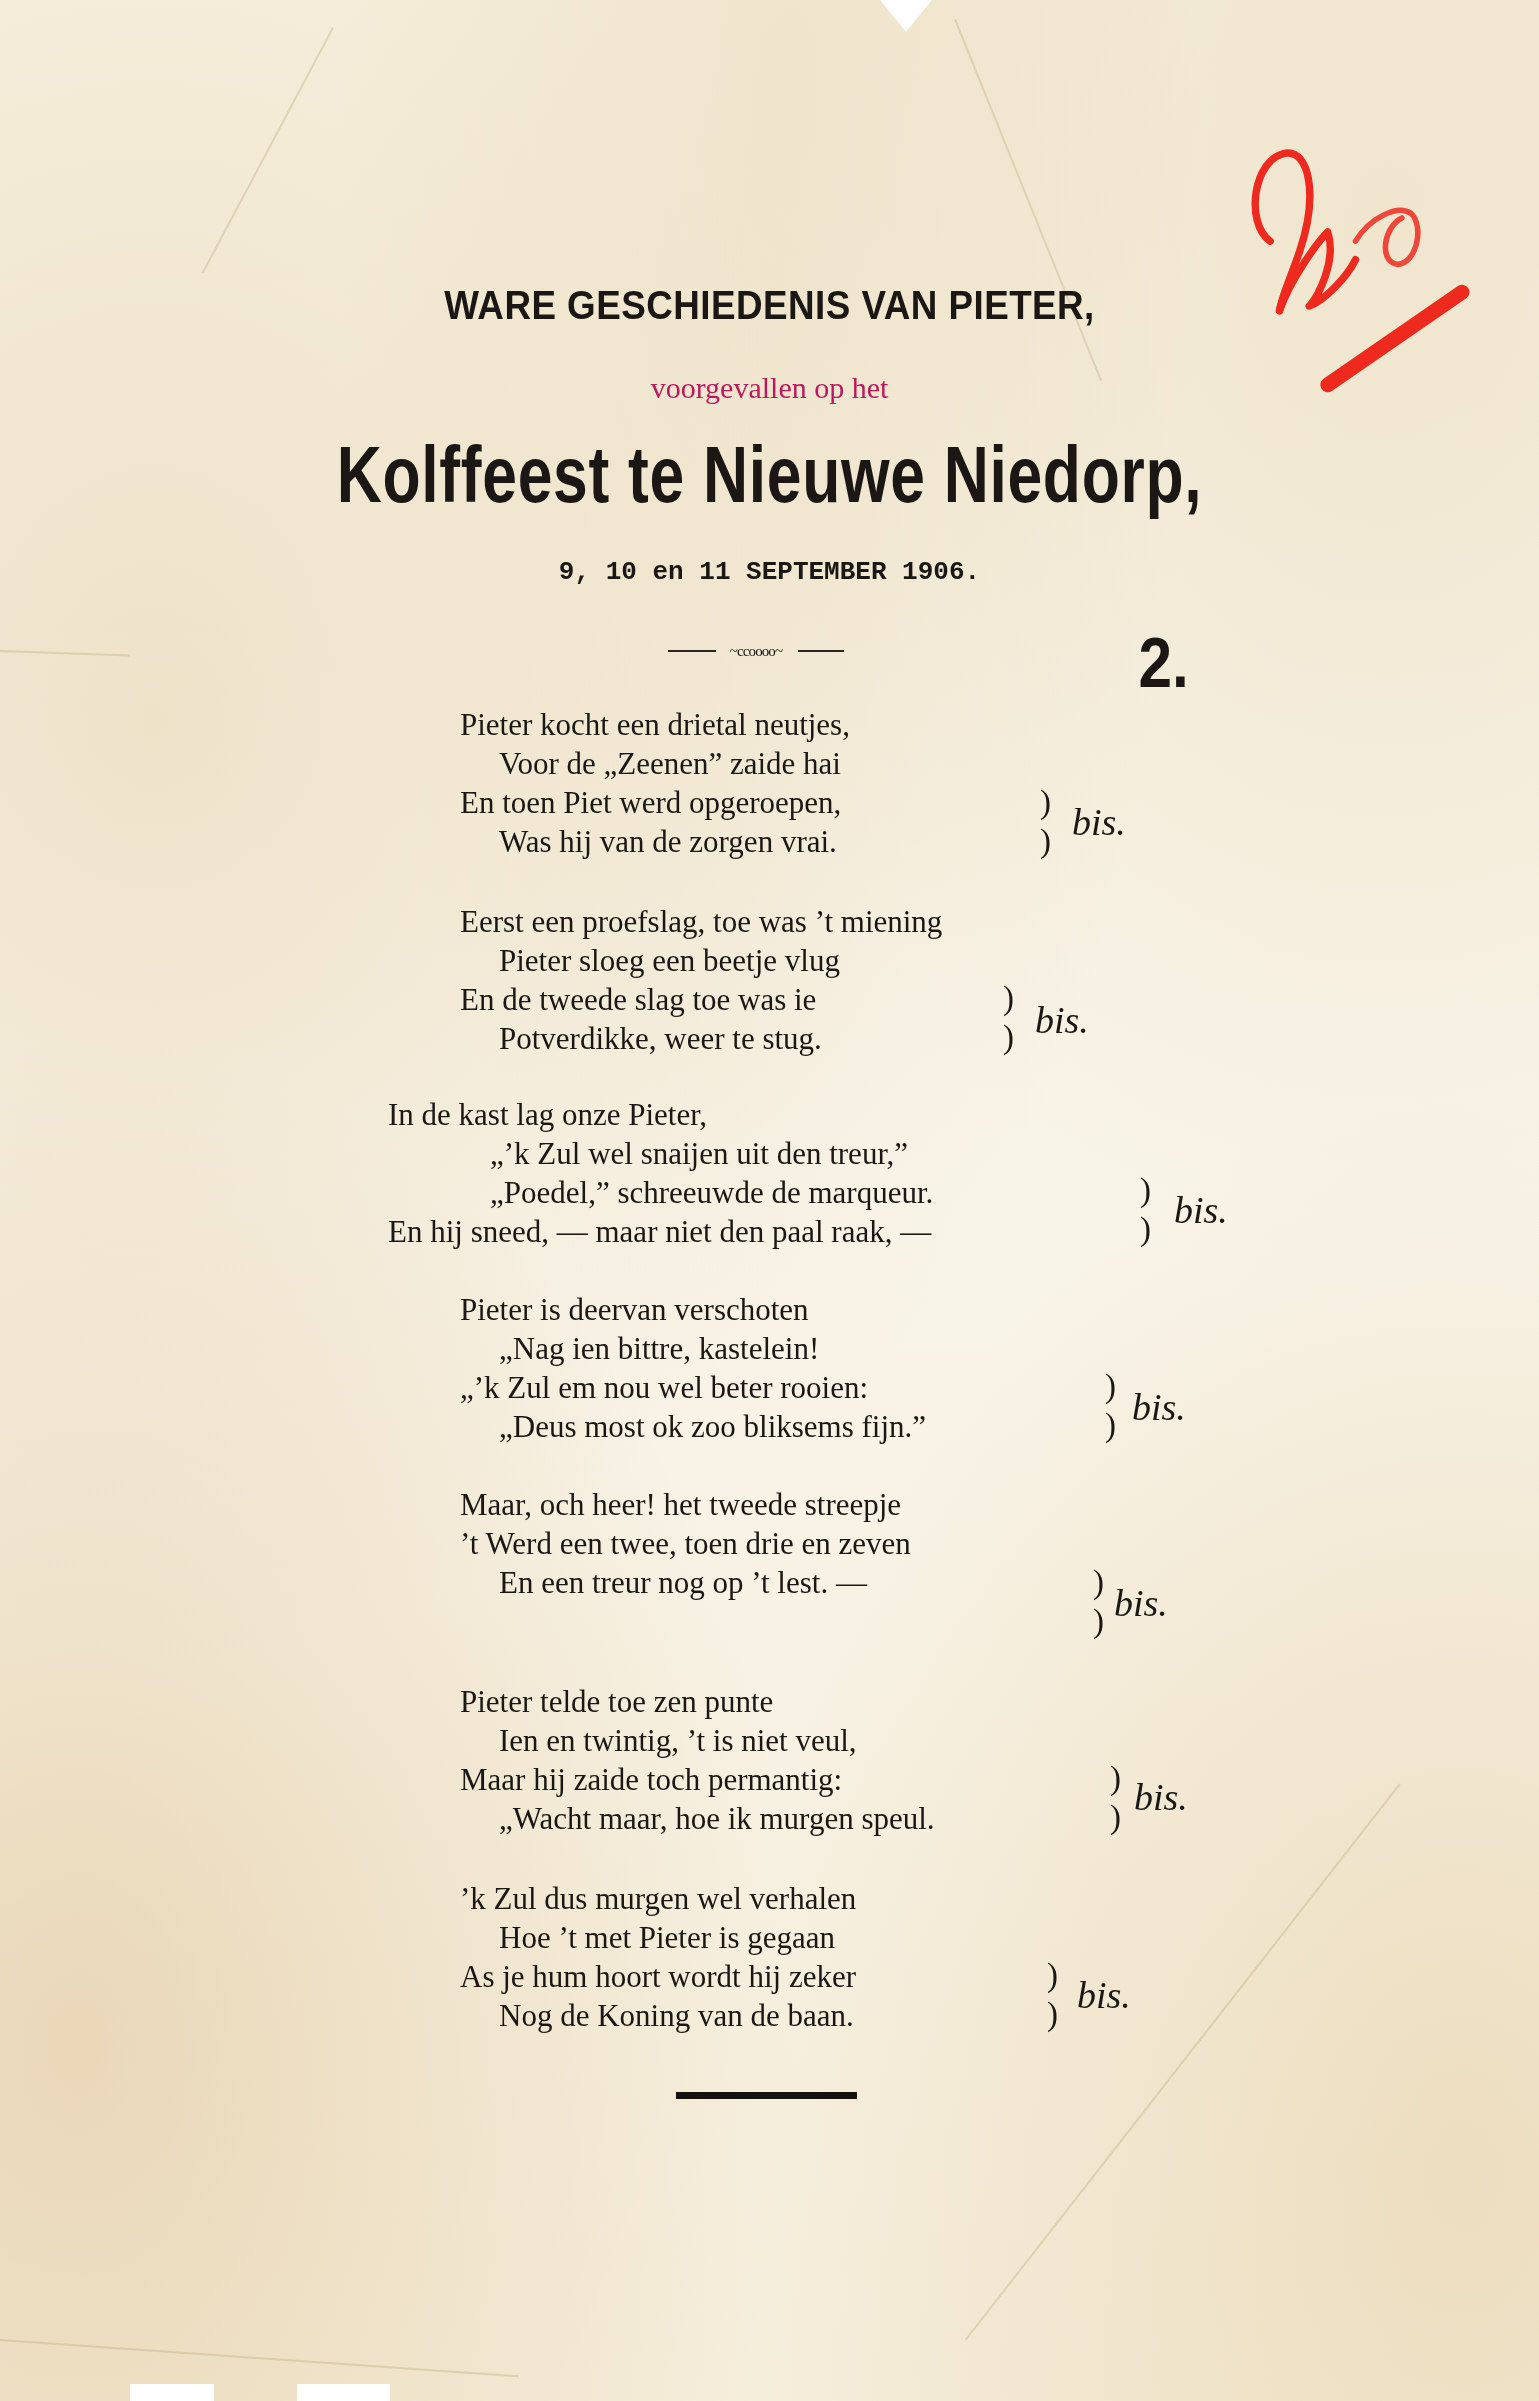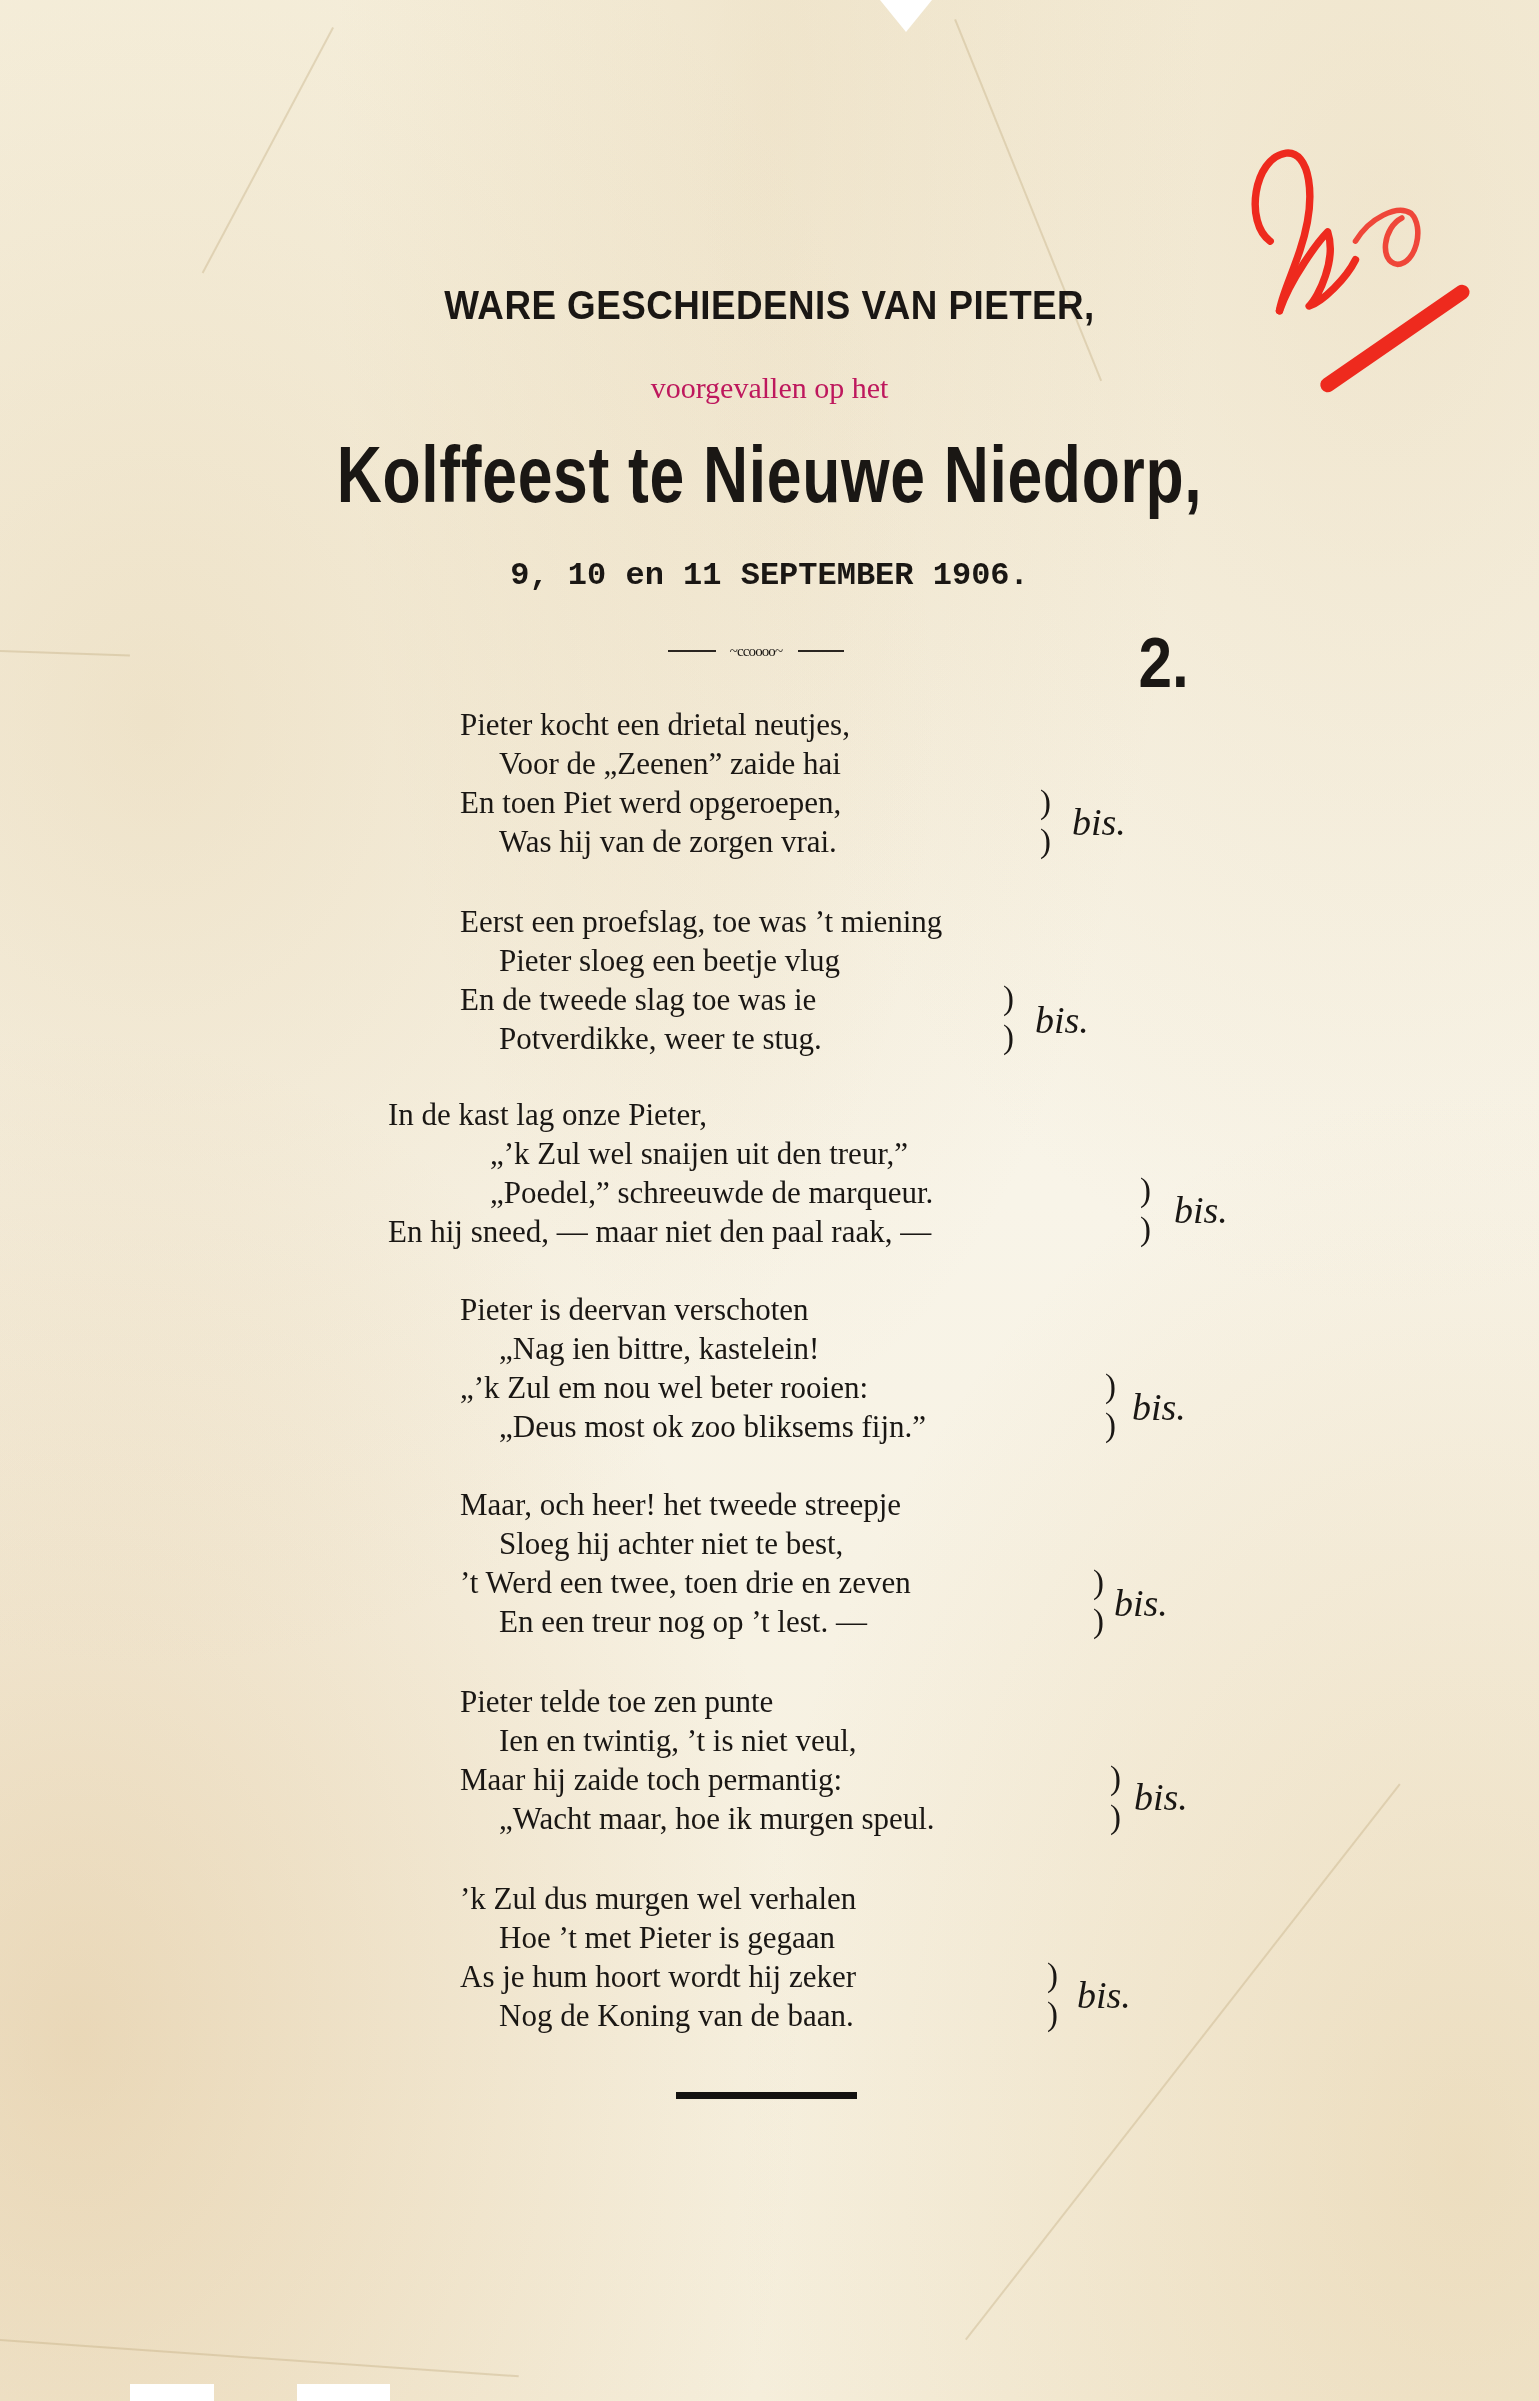--- a/index.html
+++ b/index.html
@@ -25,21 +25,21 @@
     border-left: 26px solid transparent; border-right: 26px solid transparent; border-top: 32px solid #ffffff; }
   .tear-bottom { position: absolute; top: 2384px; height: 17.6px; background: #ffffff; }
 
   .center { position: absolute; left: 0; width: 1539px; text-align: center; }
   .title1 { top: 283px; font-family: "Liberation Sans", "DejaVu Sans", sans-serif; font-weight: bold;
     font-size: 40px; letter-spacing: 0.5px; transform: scaleX(0.92); }
   .title2 { top: 371px; font-size: 30px; color: #be185d; }
   .title3 { top: 429px; font-family: "Liberation Sans", "DejaVu Sans", sans-serif; font-weight: bold;
     font-size: 80px; letter-spacing: 0.9px; transform: scaleX(0.78); }
   .title4 { top: 557px; font-family: "Liberation Mono", "DejaVu Sans Mono", monospace; font-weight: bold;
-    font-size: 32px; }
+    font-size: 26px; }
   .ornament { position: absolute; left: 668px; top: 642px; width: 176px; height: 18.6px; }
   .ornament .line { position: absolute; top: 8.4px; height: 1.9px; background: #2a2520; }
   .ornament .dots { position: absolute; left: 46px; top: 0; width: 84px; text-align: center;
     font-size: 15px; letter-spacing: -0.9px; line-height: 18.6px; }
   .song-number { position: absolute; left: 1134px; top: 622px; font-family: "Liberation Sans", "DejaVu Sans", sans-serif;
     font-weight: bold; font-size: 71px; transform: scaleX(0.85); }
 
   .red-mark { position: absolute; left: 1235px; top: 139px; width: 241px; height: 260px; }
 
   .stanza { position: absolute; font-size: 31px; line-height: 39px; }
@@ -118,21 +118,20 @@
   <span class="line-l">Pieter is deervan verschoten</span>
   <span class="line-l indent">„Nag ien bittre, kastelein!</span>
   <span class="line-l">„’k Zul em nou wel beter rooien:</span>
   <span class="line-l indent">„Deus most ok  zoo bliksems fijn.”</span>
 </div>
 <div class="bracket" style="left:1105px;top:1367px;">)<br>)</div>
 <div class="bis" style="left:1132px;top:1385px;">bis.</div>
 
 <div class="stanza" style="left:460px;top:1485px;">
   <span class="line-l">Maar, och heer! het tweede streepje</span>
-  <span class="line-l indent">Sloeg hij achter niet te best,</span>
   <span class="line-l">’t Werd een twee, toen drie en zeven</span>
   <span class="line-l indent">En een treur nog op ’t lest. —</span>
 </div>
 <div class="bracket" style="left:1093px;top:1563px;">)<br>)</div>
 <div class="bis" style="left:1114px;top:1581px;">bis.</div>
 
 <div class="stanza" style="left:460px;top:1682px;">
   <span class="line-l">Pieter telde toe zen punte</span>
   <span class="line-l indent">Ien en twintig, ’t is niet veul,</span>
   <span class="line-l">Maar hij zaide toch permantig:</span>

